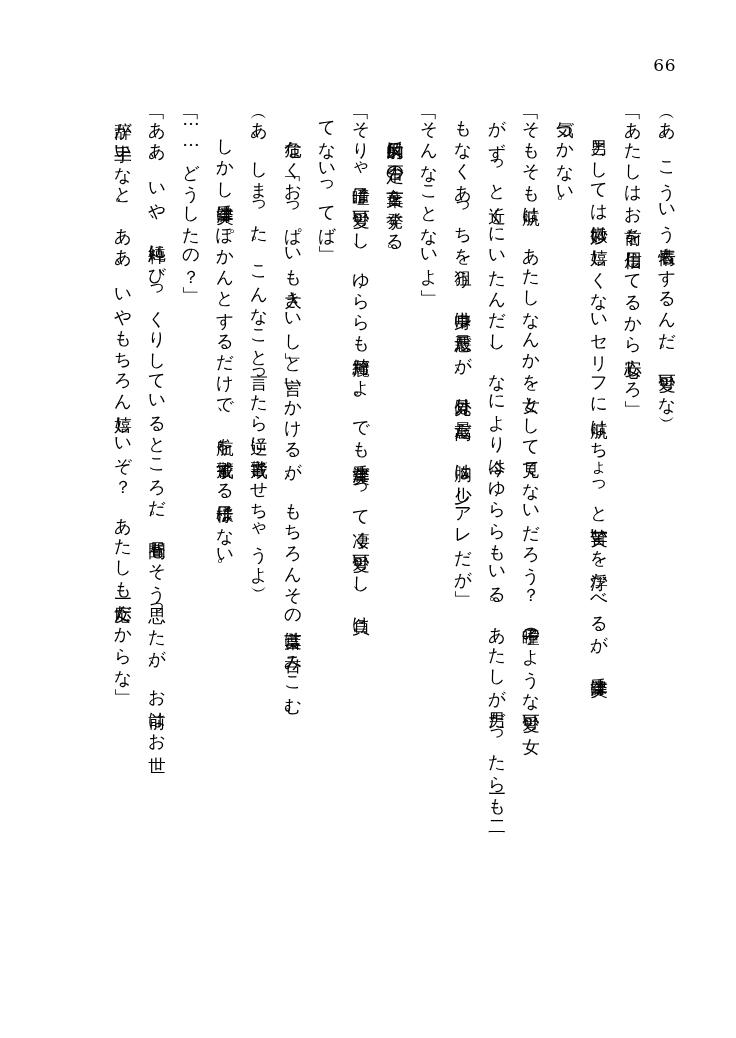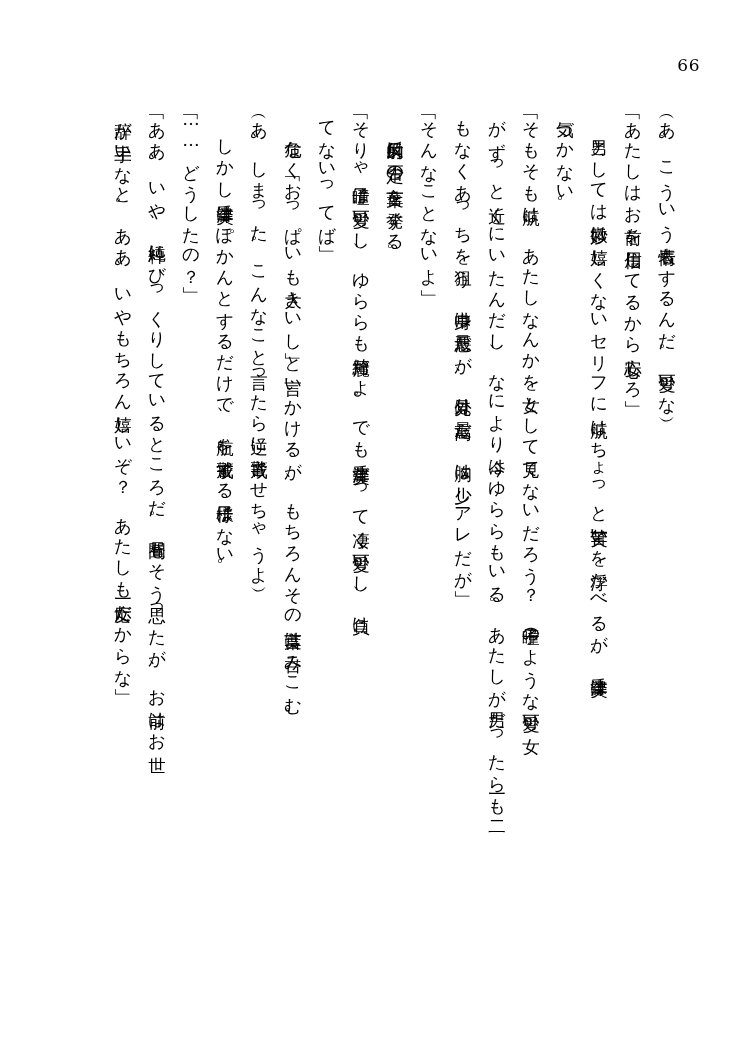--- a/index.html
+++ b/index.html
@@ -16,21 +16,21 @@
   }
   .page {
     position: relative;
     width: 736px;
     height: 1038px;
     background: #ffffff;
   }
   .page-number {
     position: absolute;
     top: 55px;
-    right: 36px;
+    right: 60px;
     font-size: 17px;
     font-family: "DejaVu Serif", "Liberation Serif", serif;
     letter-spacing: 0.5px;
   }
   .text-block {
     position: absolute;
     top: 108px;
     right: 52px;
     left: 52px;
     height: 850px;

